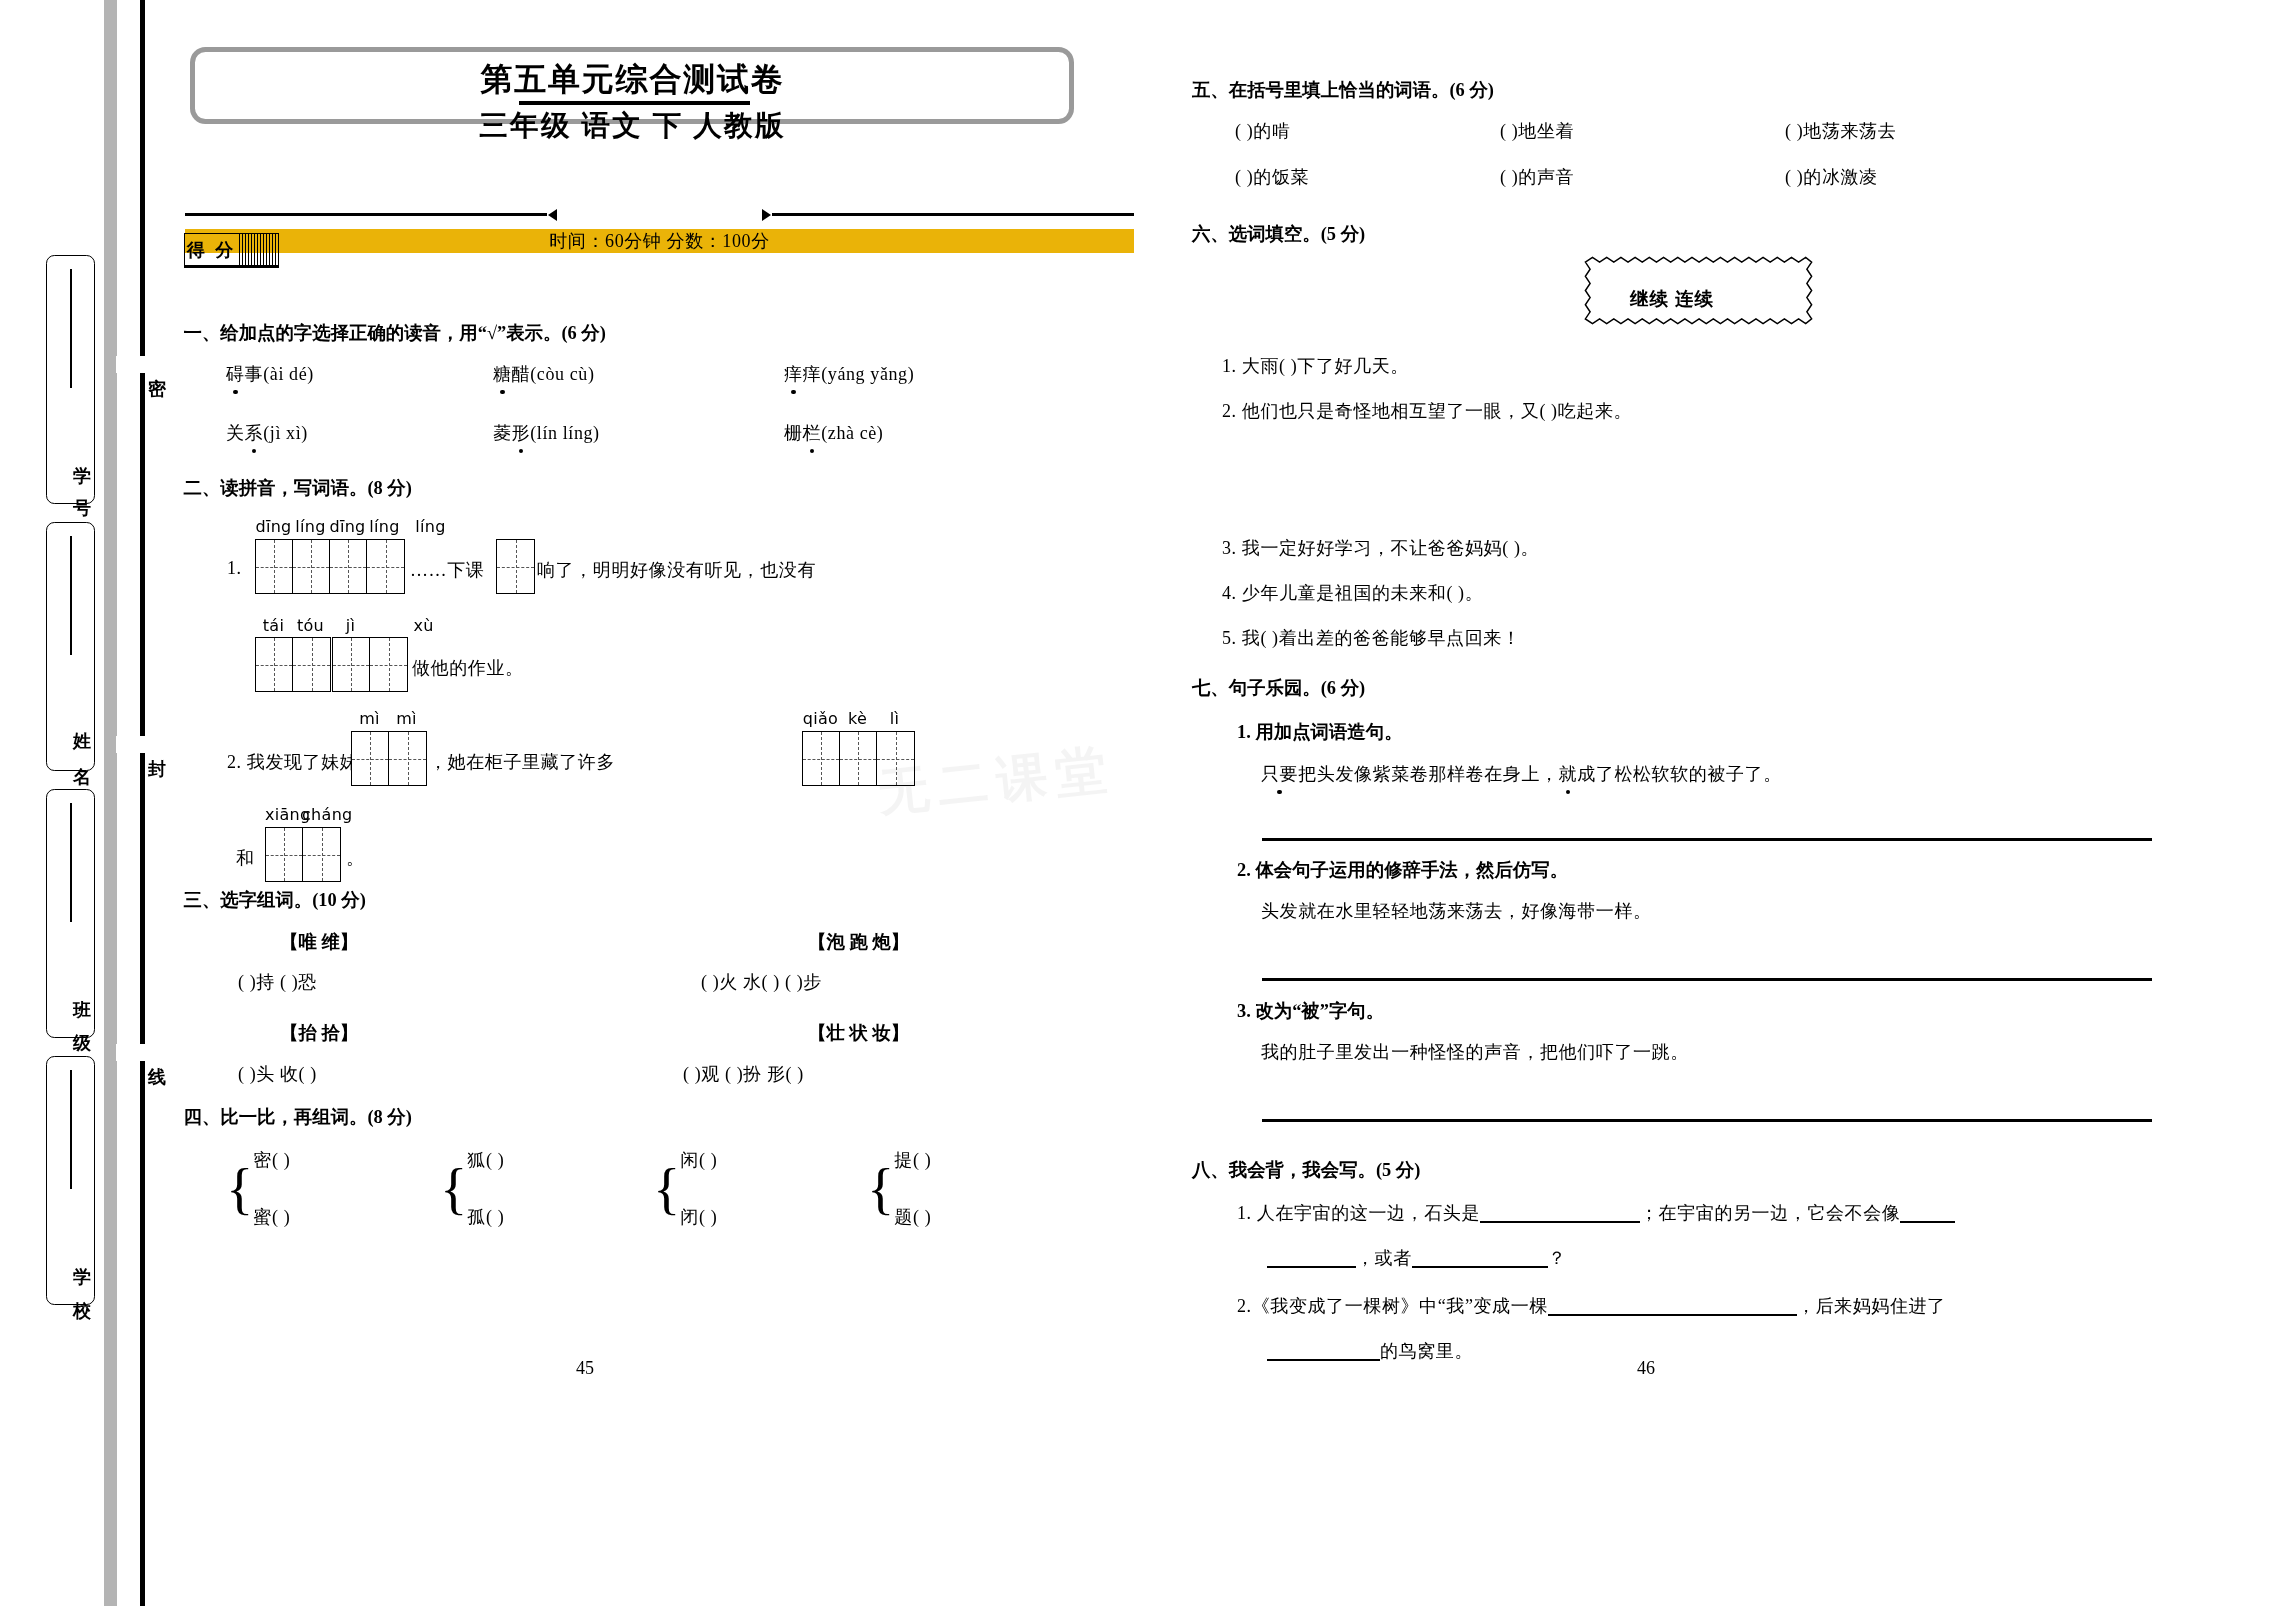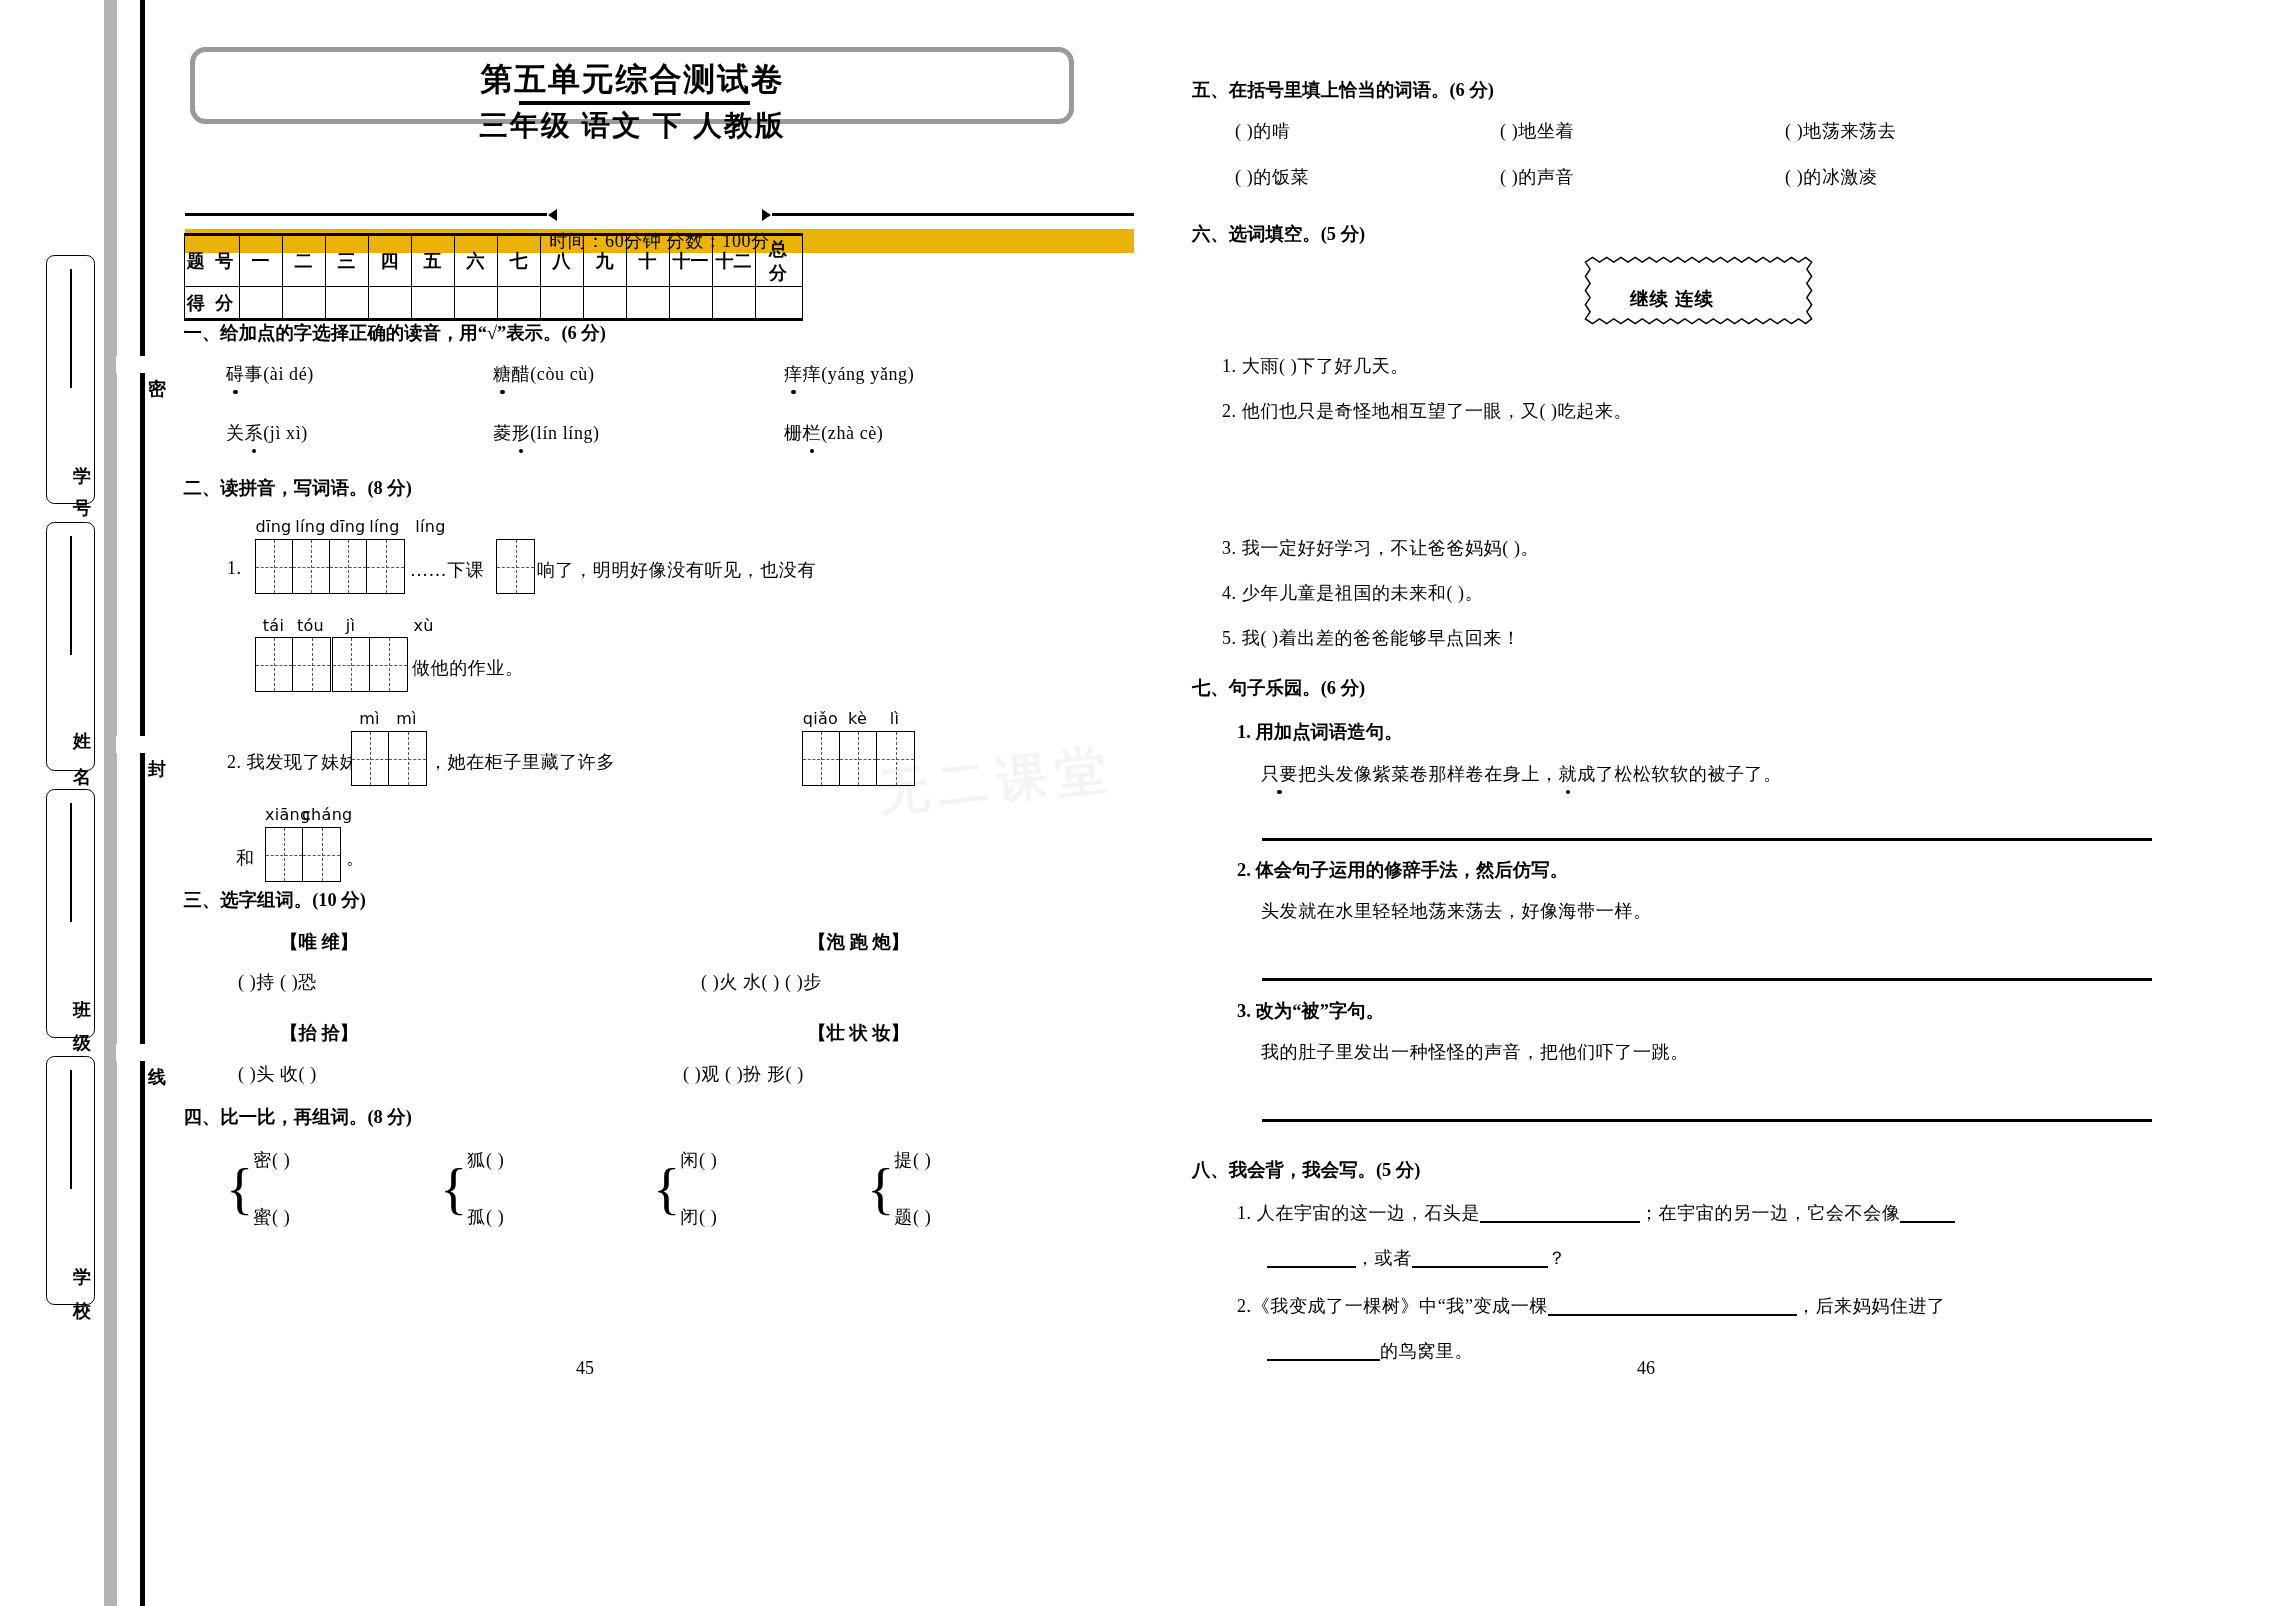--- a/index.html
+++ b/index.html
@@ -169,36 +169,20 @@
     <div class="timebar">
       <div class="ln l1"></div>
         <div class="ln l2"></div>
       <div class="tri triL"></div>
         <div class="tri triR"></div>
       <div class="txt">时间：60分钟   分数：100分</div>
     </div>
 
     <table class="score">
       <tbody>
-          <tr class="top">
-        <td class="hd">题 号</td>
-        <td class="n">一</td>
-        <td class="n">二</td>
-        <td class="n">三</td>
-        <td class="n">四</td>
-        <td class="n">五</td>
-        <td class="n">六</td>
-        <td class="n">七</td>
-        <td class="n">八</td>
-        <td class="n">九</td>
-        <td class="n">十</td>
-        <td class="n">十一</td>
-        <td class="n">十二</td>
-        <td class="tot">总 分</td>
-      </tr>
       <tr class="bot">
         <td class="hd">得 分</td>
         <td></td>
             <td></td>
         <td></td>
             <td></td>
         <td></td>
             <td></td>
         <td></td>
             <td></td>

